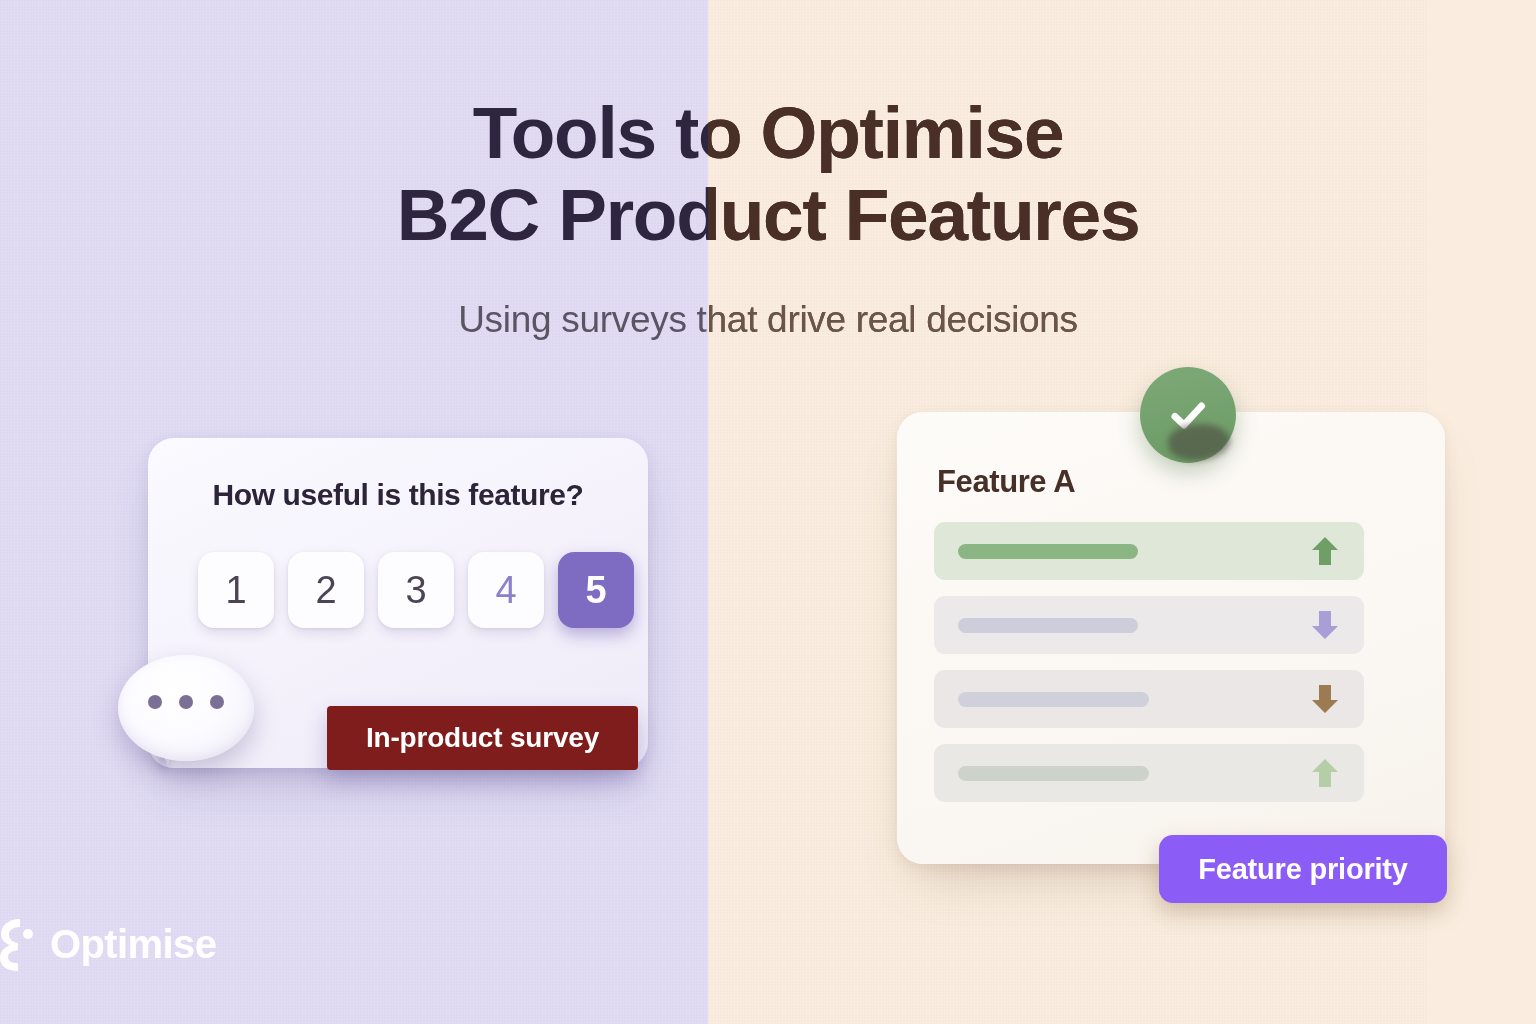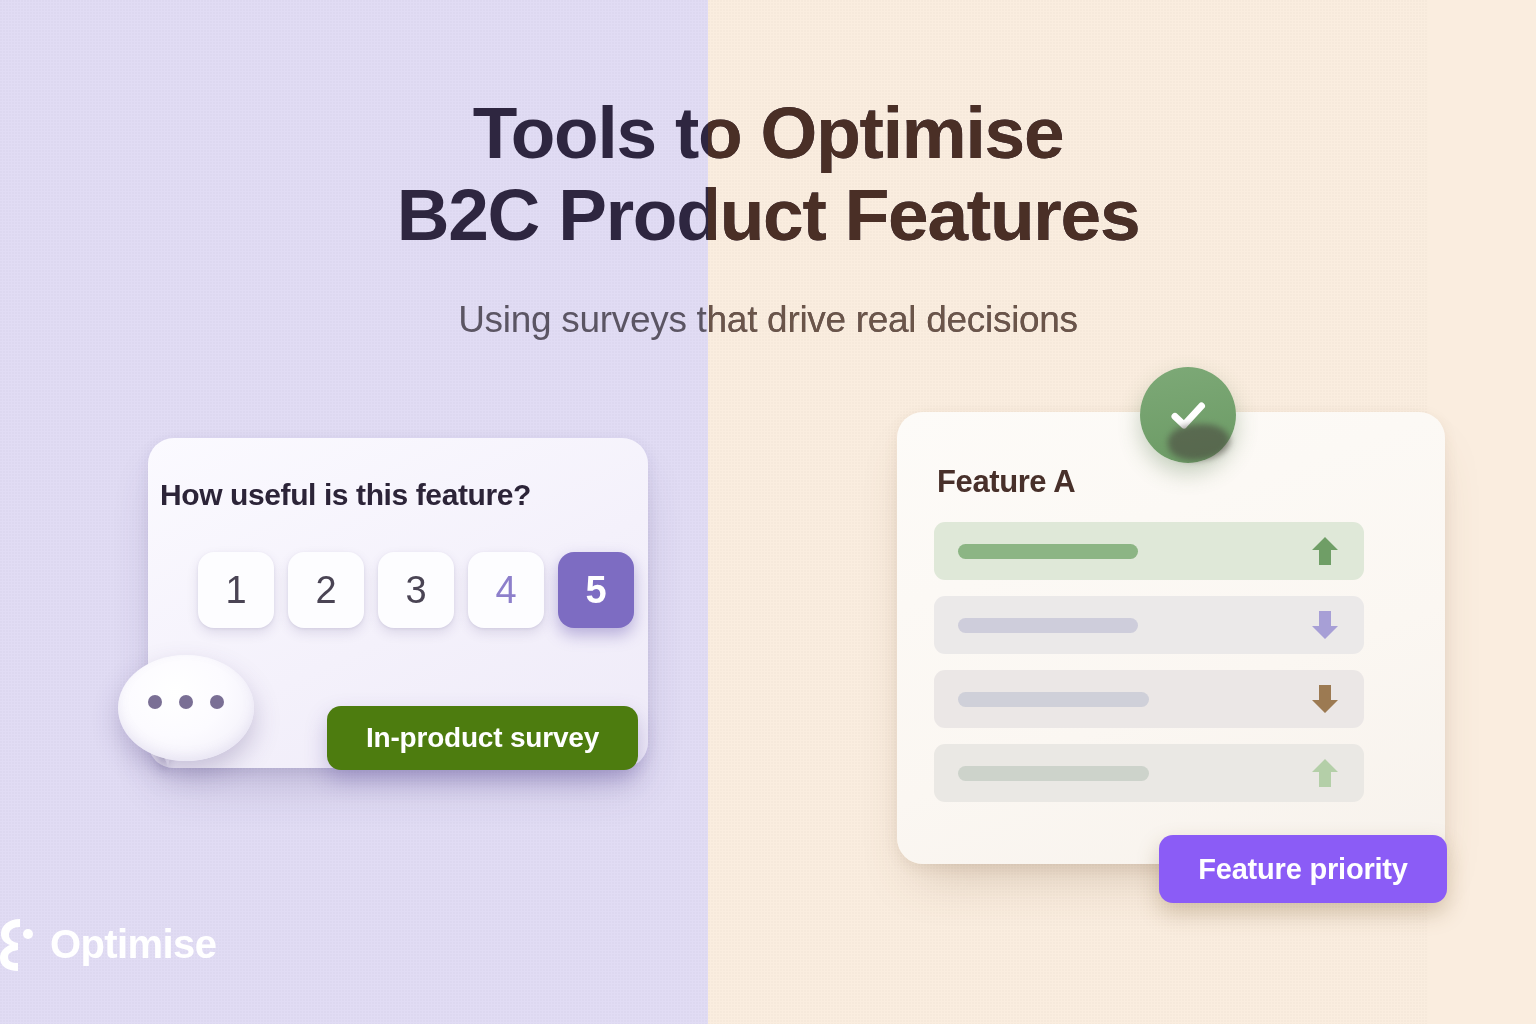--- a/index.html
+++ b/index.html
@@ -30,21 +30,21 @@
     font-size:37px;font-weight:400;color:#5b5563;letter-spacing:-.3px;z-index:6;}
   .sub-brown{position:absolute;left:0;top:0;width:1536px;color:#6b5549;
     clip-path:inset(0 0 0 708px);}
 
   
   .survey-card{position:absolute;left:148px;top:438px;width:500px;height:330px;
     border-radius:26px;
     background:linear-gradient(155deg,#fbfaff 0%,#f4f1fb 55%,#eeeaf8 100%);
     box-shadow:0 26px 50px -18px rgba(73,58,120,.30), 0 4px 14px rgba(73,58,120,.10);
     z-index:3;}
-  .survey-q{position:absolute;left:12px;top:40px;width:500px;text-align:left;
+  .survey-q{position:absolute;left:0;top:40px;width:500px;text-align:center;
     font-size:30px;font-weight:700;color:#2c2438;letter-spacing:-.4px;}
   .rating-row{position:absolute;left:50px;top:114px;display:flex;gap:14px;}
   .rate-btn{width:76px;height:76px;border-radius:16px;background:#fdfdff;
     display:flex;align-items:center;justify-content:center;
     font-size:38px;font-weight:500;color:#4a4454;
     box-shadow:0 5px 12px rgba(70,55,115,.13), 0 1px 3px rgba(70,55,115,.10);}
   .rate-btn.tinted{color:#8d7fcb;}
   .rate-btn.selected{background:#7d6cc2;color:#ffffff;font-weight:600;
     box-shadow:0 7px 16px rgba(95,77,170,.40);}
 
@@ -56,21 +56,21 @@
   .bubble-tail{position:absolute;left:16px;top:74px;width:0;height:0;
     border-left:16px solid transparent;border-right:22px solid #efecf8;
     border-bottom:34px solid transparent;transform:rotate(12deg);
     filter:drop-shadow(-2px 6px 5px rgba(60,45,100,.35));}
   .bubble-dots{position:absolute;left:0;top:40px;width:136px;
     display:flex;justify-content:center;gap:17px;}
   .bubble-dots i{width:14px;height:14px;border-radius:50%;background:#7a6f95;display:block;}
 
   
   .pill-purple{position:absolute;left:327px;top:706px;width:311px;height:64px;
-    border-radius:14px;background:#4d7c0f;color:#fff;
+    border-radius:4px;background:#7f1d1d;color:#fff;
     display:flex;align-items:center;justify-content:center;
     font-size:28px;font-weight:600;letter-spacing:-.2px;z-index:6;
     box-shadow:0 10px 22px rgba(80,62,150,.28);}
 
   
   .prio-card{position:absolute;left:897px;top:412px;width:504px;height:452px;
     border-radius:26px;
     background:linear-gradient(160deg,#fdfbf8 0%,#fbf7f2 60%,#f7f2ec 100%);
     box-shadow:0 28px 52px -20px rgba(120,85,55,.28), 0 4px 14px rgba(120,85,55,.10);
     z-index:3;padding-left:44px;}

